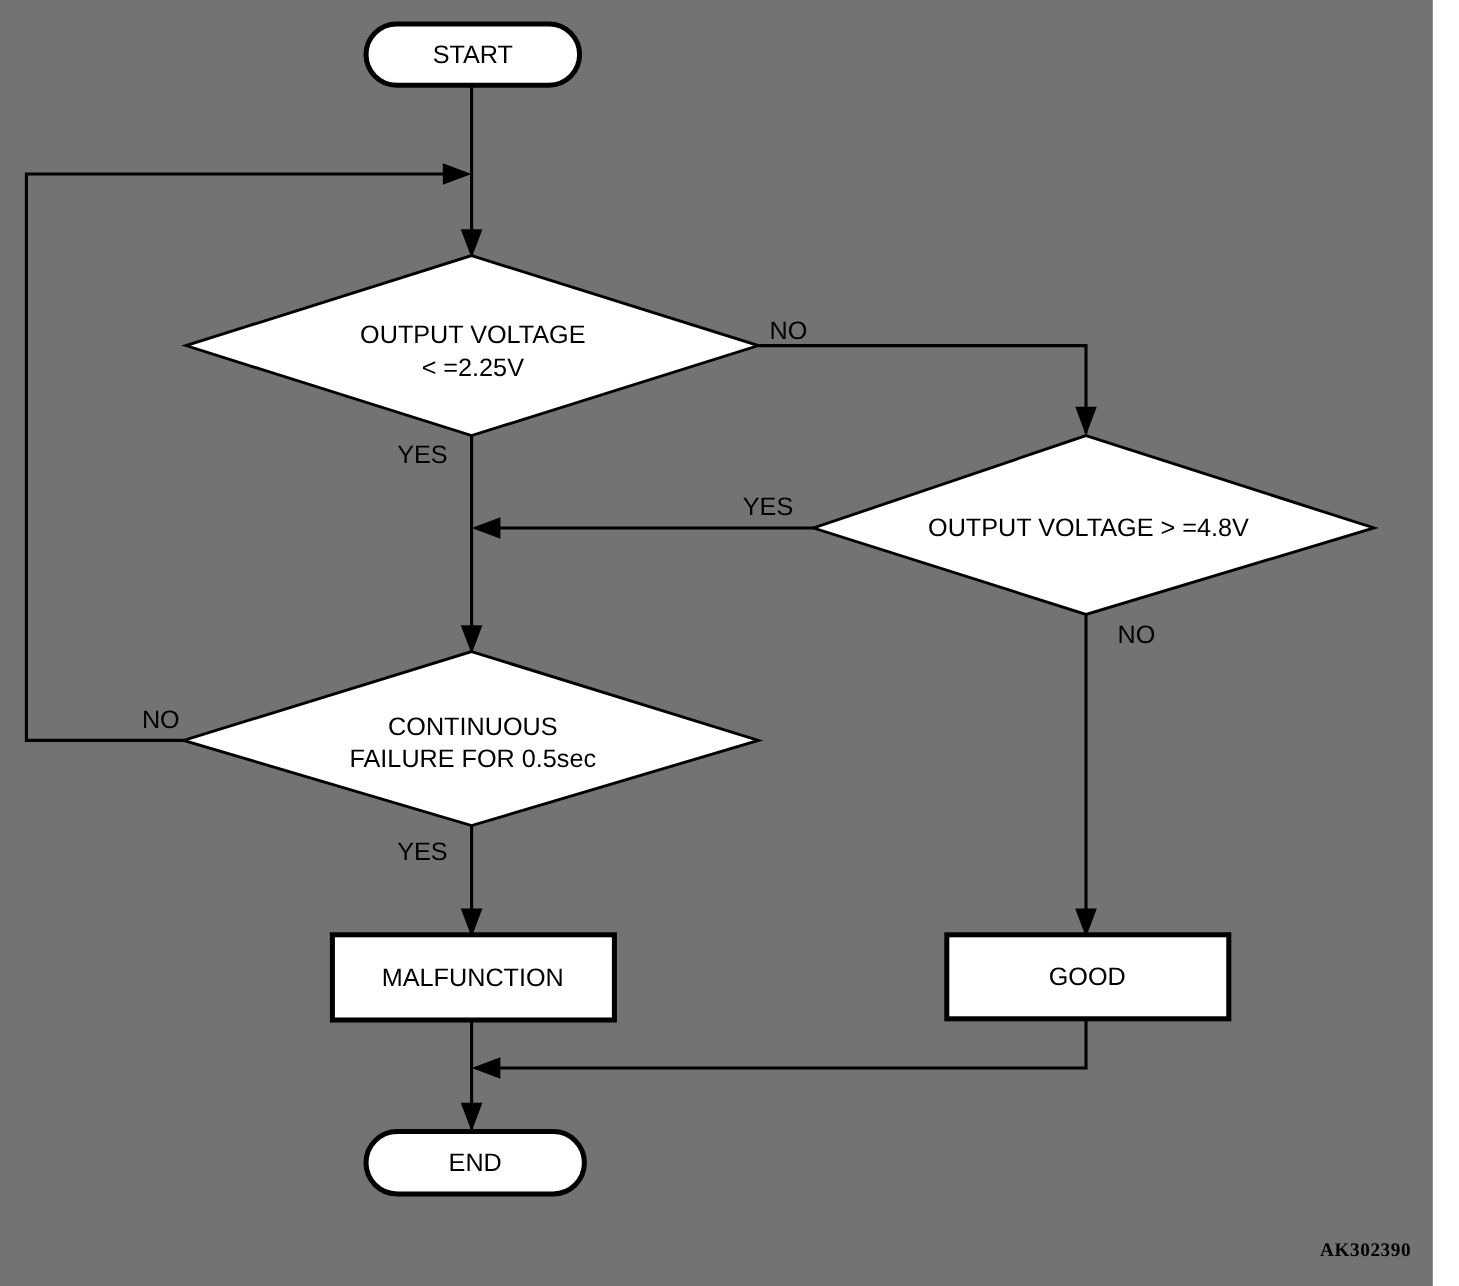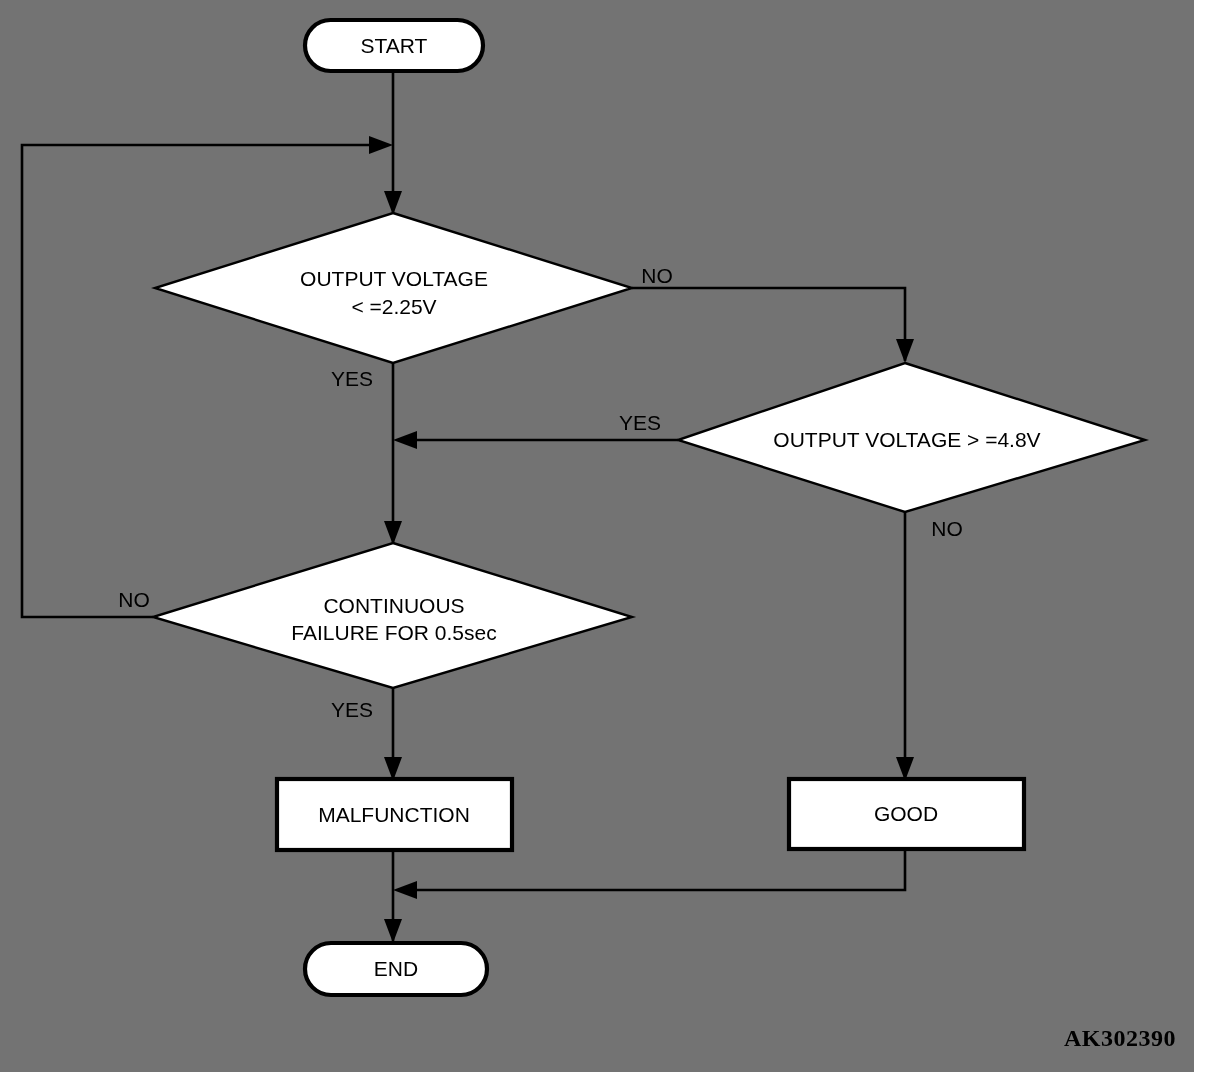--- a/index.html
+++ b/index.html
@@ -35,21 +35,21 @@
     fill: #000000;
     text-anchor: middle;
     dominant-baseline: middle;
   }
   .ref-code {
     position: absolute;
     right: 18px;
     bottom: 20px;
     font-family: "Liberation Serif", serif;
     font-weight: bold;
-    font-size: 24px;
+    font-size: 16px;
     letter-spacing: 0.5px;
     color: #000000;
     white-space: nowrap;
   }
   .shape-outline {
     fill: #ffffff;
     stroke: #000000;
   }
   .thin { stroke-width: 2.4; }
   .thick { stroke-width: 4.2; }

